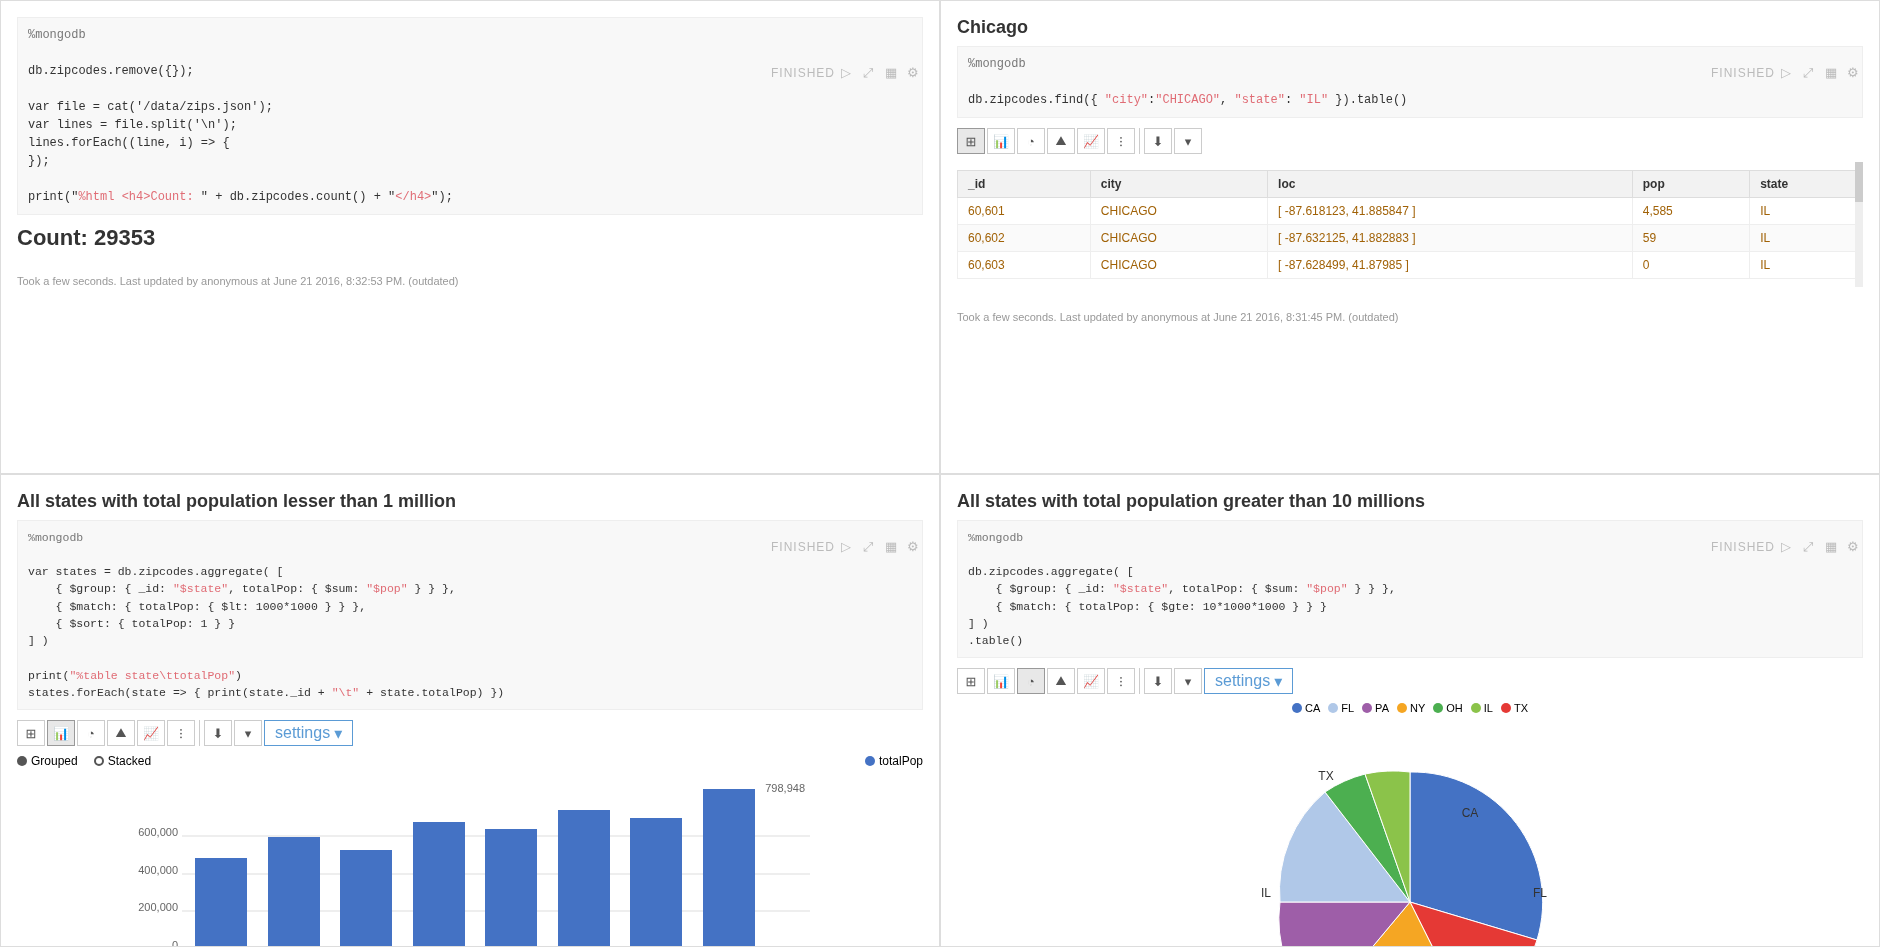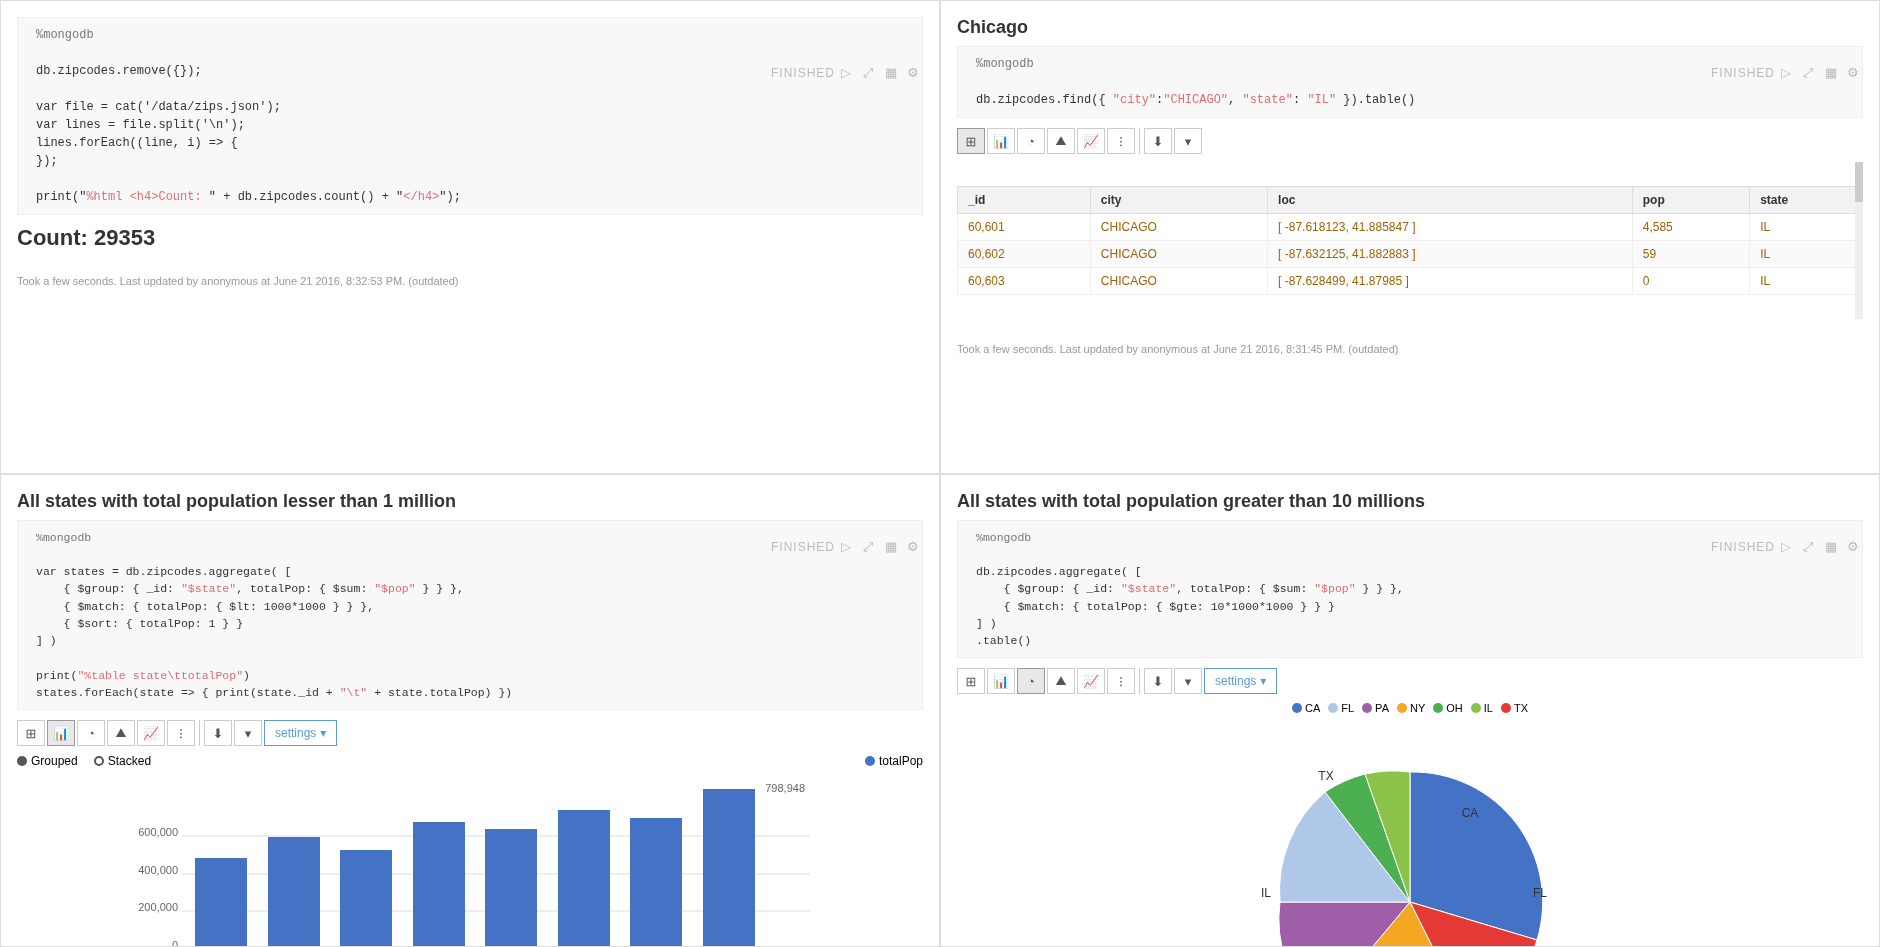--- a/index.html
+++ b/index.html
@@ -1,36 +1,36 @@
 <!DOCTYPE html>
 <html><head>
   <meta charset="utf-8">
   <style>
     * { box-sizing: border-box; margin: 0; padding: 0; }
     body { font-family: Arial, sans-serif; font-size: 13px; background: #f0f0f0; display: grid; grid-template-columns: 1fr 1fr; grid-template-rows: 1fr 1fr; width: 1880px; height: 947px; }
     .panel { background: #fff; border: 1px solid #ddd; padding: 16px; overflow: hidden; position: relative; }
     .panel-title { font-size: 18px; font-weight: bold; color: #333; margin-bottom: 8px; }
     .panel-status { position: absolute; top: 16px; right: 16px; font-size: 12px; color: #aaa; display: flex; align-items: center; gap: 6px; margin-top: 48px; }
     .status-icon { width: 16px; height: 16px; color: #bbb; font-size: 13px; cursor: pointer; }
-    .code-block { background: #f8f8f8; border: 1px solid #eee; padding: 8px 18px; font-family: 'Courier New', monospace; font-size: 12px; color: #333; margin-bottom: 10px; line-height: 1.5; }
+    .code-block { background: #f8f8f8; border: 1px solid #eee; padding: 8px 10px; font-family: 'Courier New', monospace; font-size: 12px; color: #333; margin-bottom: 10px; line-height: 1.5; }
     .code-comment { color: #777; }
     .code-string { color: #e06c75; }
     .output-text { font-size: 22px; font-weight: bold; color: #333; margin: 10px 0 24px; }
     .timestamp { font-size: 11px; color: #999; margin-top: 24px; }
     
-    .result-table { width: 100%; border-collapse: collapse; margin: 24px 0; }
+    .result-table { width: 100%; border-collapse: collapse; margin: 8px 0; }
     .result-table th { background: #f2f2f2; border: 1px solid #ddd; padding: 6px 10px; text-align: left; font-weight: bold; color: #333; font-size: 12px; }
     .result-table td { border: 1px solid #eee; padding: 6px 10px; font-size: 12px; color: #a16207; }
     .result-table tr:nth-child(even) td { background: #fafafa; }
     
     .toolbar { display: flex; align-items: center; gap: 2px; margin: 8px 0; }
     .toolbar-btn { width: 28px; height: 26px; border: 1px solid #ccc; background: #fff; cursor: pointer; display: flex; align-items: center; justify-content: center; font-size: 13px; color: #555; }
     .toolbar-btn.active { background: #e8e8e8; border-color: #999; }
     .toolbar-sep { width: 1px; height: 26px; background: #ccc; margin: 0 2px; }
-    .settings-btn { border: 1px solid #5b9bd5; color: #5b9bd5; background: #fff; padding: 3px 10px; cursor: pointer; font-size: 12px; height: 26px; display: flex; align-items: center; gap: 4px; }
+    .settings-btn { border: 1px solid #5b9bd5; color: #5b9bd5; background: #fff; padding: 3px 10px; cursor: pointer; font-size: 16px; height: 26px; display: flex; align-items: center; gap: 4px; }
     .chart-legend { display: flex; gap: 16px; margin-bottom: 6px; align-items: center; font-size: 12px; }
     .legend-item { display: flex; align-items: center; gap: 4px; cursor: pointer; }
     .legend-dot { width: 10px; height: 10px; border-radius: 50%; }
     .legend-dot-outline { width: 10px; height: 10px; border-radius: 50%; border: 2px solid #555; background: #fff; }
     
     .bar-chart-container { position: relative; width: 100%; height: 185px; }
     .bar-chart-svg { width: 100%; height: 100%; }
     
     .pie-chart-container { display: flex; flex-direction: column; align-items: center; }
     .pie-legend { display: flex; flex-wrap: wrap; gap: 8px; justify-content: center; margin-bottom: 8px; font-size: 11px; }

